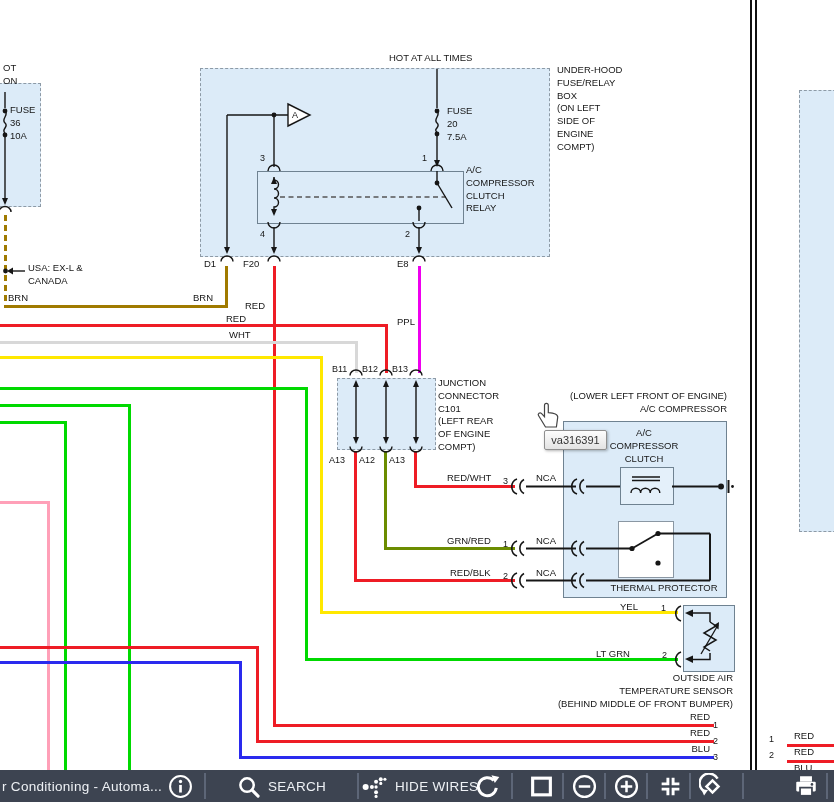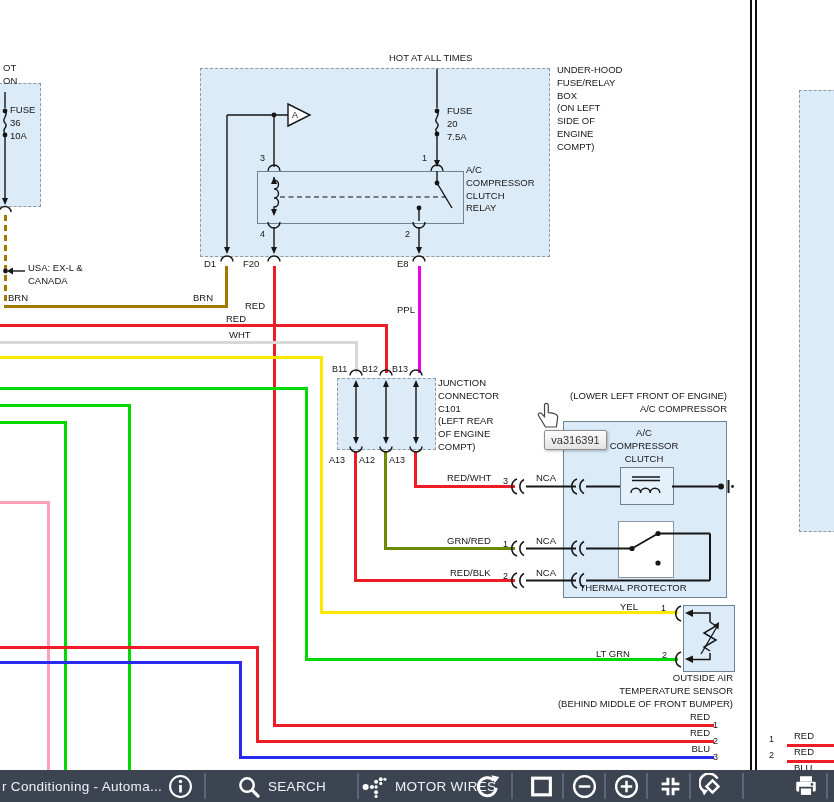--- a/index.html
+++ b/index.html
@@ -193,21 +193,21 @@
   <div class="lbl" style="left:10px;top:104px">FUSE
 36
 10A</div>
   <div class="lbl" style="left:28px;top:262px">USA: EX-L &amp;
 CANADA</div>
   <div class="lbl" style="left:8px;top:292px">BRN</div>
   <div class="lbl" style="left:193px;top:292px">BRN</div>
   <div class="lbl" style="left:245px;top:300px">RED</div>
   <div class="lbl" style="left:226px;top:313px">RED</div>
   <div class="lbl" style="left:229px;top:329px">WHT</div>
-  <div class="lbl" style="left:397px;top:304px">PPL</div>
+  <div class="lbl" style="left:397px;top:316px">PPL</div>
   <div class="lbl" style="left:204px;top:258px">D1</div>
   <div class="lbl" style="left:243px;top:258px">F20</div>
   <div class="lbl" style="left:397px;top:258px">E8</div>
   <div class="lbl" style="left:389px;top:52px">HOT AT ALL TIMES</div>
   <div class="lbl" style="left:447px;top:105px">FUSE
 20
 7.5A</div>
   <div class="lbl" style="left:292px;top:109px;font-size:9px">A</div>
   <div class="lbl" style="left:466px;top:164px">A/C
 COMPRESSOR
@@ -243,21 +243,21 @@
   <div class="lbl pin" style="left:503px;top:539px">1</div>
   <div class="lbl" style="left:536px;top:535px">NCA</div>
   <div class="lbl" style="left:450px;top:567px">RED/BLK</div>
   <div class="lbl pin" style="left:503px;top:571px">2</div>
   <div class="lbl" style="left:536px;top:567px">NCA</div>
   <div class="lbl rt" style="left:540px;top:390px;width:187px">(LOWER LEFT FRONT OF ENGINE)</div>
   <div class="lbl rt" style="left:540px;top:403px;width:187px">A/C COMPRESSOR</div>
   <div class="lbl ct" style="left:600px;top:427px;width:88px">A/C
 COMPRESSOR
 CLUTCH</div>
-  <div class="lbl ct" style="left:568px;top:582px;width:130px">THERMAL PROTECTOR</div>
+  <div class="lbl ct" style="left:599px;top:582px;width:130px">THERMAL PROTECTOR</div>
   <div class="lbl rt" style="left:612px;top:601px;width:26px">YEL</div>
   <div class="lbl pin" style="left:661px;top:603px">1</div>
   <div class="lbl" style="left:596px;top:648px">LT GRN</div>
   <div class="lbl pin" style="left:662px;top:650px">2</div>
   <div class="lbl rt" style="left:553px;top:672px;width:180px">OUTSIDE AIR
 TEMPERATURE SENSOR
 (BEHIND MIDDLE OF FRONT BUMPER)</div>
   <div class="lbl rt" style="left:684px;top:711px;width:26px">RED</div>
   <div class="lbl pin" style="left:713px;top:720px">1</div>
   <div class="lbl rt" style="left:684px;top:727px;width:26px">RED</div>
@@ -298,21 +298,21 @@
         <circle cx="3.5" cy="12.5" r="2.9"></circle>
           <circle cx="9.5" cy="12.5" r="1.9"></circle>
         <circle cx="13.5" cy="12.5" r="1.6"></circle>
           <circle cx="13.5" cy="7.5" r="1.9"></circle>
         <circle cx="13.5" cy="17.5" r="1.9"></circle>
           <circle cx="18" cy="5" r="1.9"></circle>
         <circle cx="22" cy="5" r="1.5"></circle>
           <circle cx="18" cy="9" r="1.5"></circle>
         <circle cx="13.5" cy="21.5" r="1.5"></circle>
       </svg>
-      <span class="tlabel">MOTOR WIRES</span>
+      <span class="tlabel">HIDE WIRES</span>
     </div>
     <div class="tbtn" style="left:474px">
       <svg width="27" height="27" viewBox="0 0 24 24">
         <path d="M19.8,13.2 a8,8 0 1 1 -2.2,-6.6" fill="none" stroke="#fff" stroke-width="2.6"></path>
         <polygon points="15.5,2 22.5,3.5 18.5,8.8" fill="#fff"></polygon>
       </svg>
     </div>
     <div class="tsep" style="left:511px"></div>
     <div class="tbtn" style="left:529px">
       <svg width="25" height="25" viewBox="0 0 24 24">

